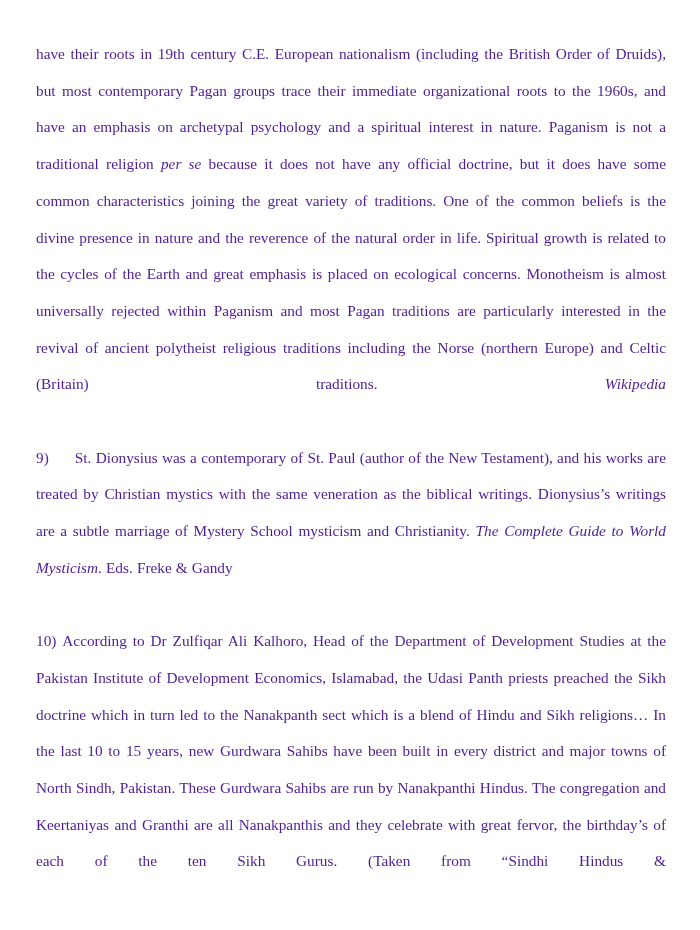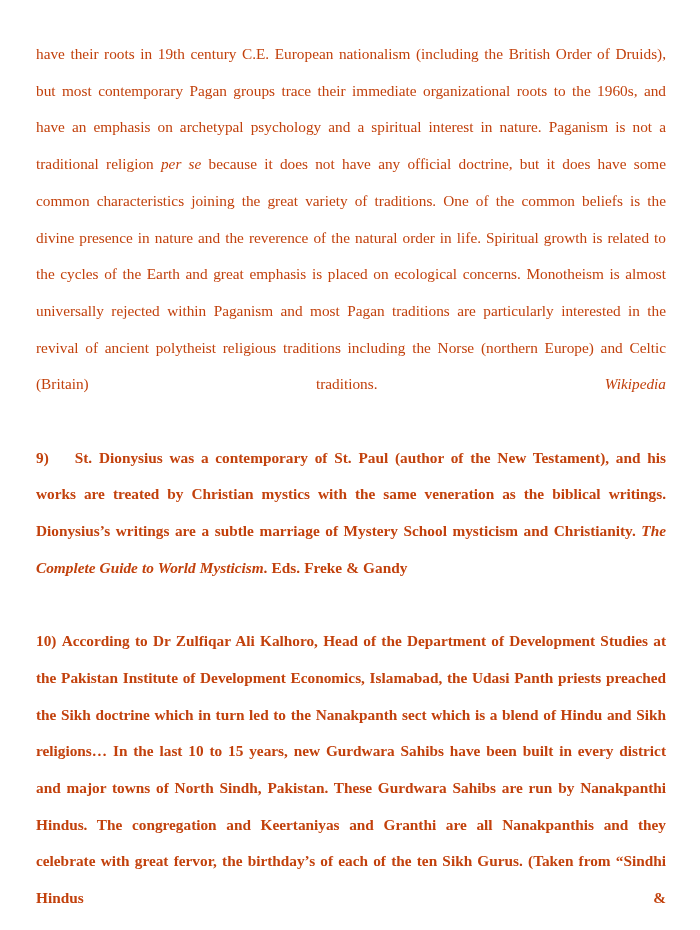--- a/index.html
+++ b/index.html
@@ -30,32 +30,31 @@
   p.para {
     margin: 0;
     padding: 0;
     font-size: 15.3px;
     line-height: 36.7px;
     text-align: justify;
     text-justify: inter-word;
     hyphens: none;
     -webkit-hyphens: none;
     word-spacing: 0.02em;
-    color: #c2410c;
+    color: #4c1d95;
   }
   
   p.para.full-justify {
     text-align-last: justify;
   }
   p.para.ragged-last {
     text-align-last: left;
   }
   .para + .para {
     margin-top: 36.7px;
-    font-weight: bold;
   }
   .italic {
     font-style: italic;
   }
   .numtab {
     display: inline-block;
     width: 26px;
   }
 </style>
 </head>

